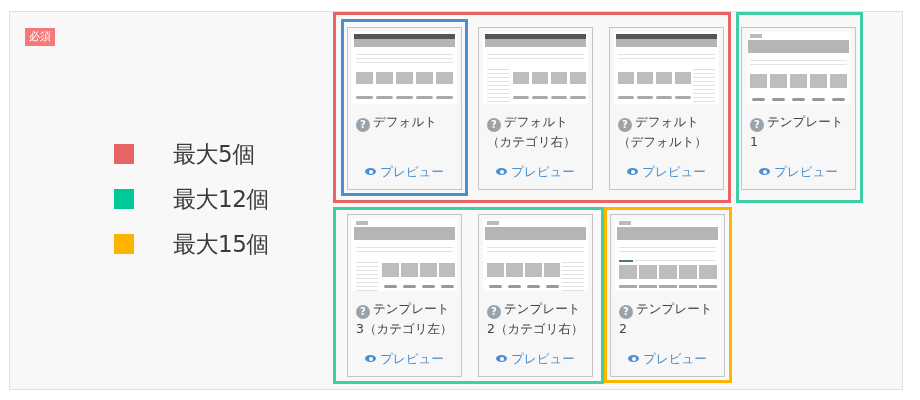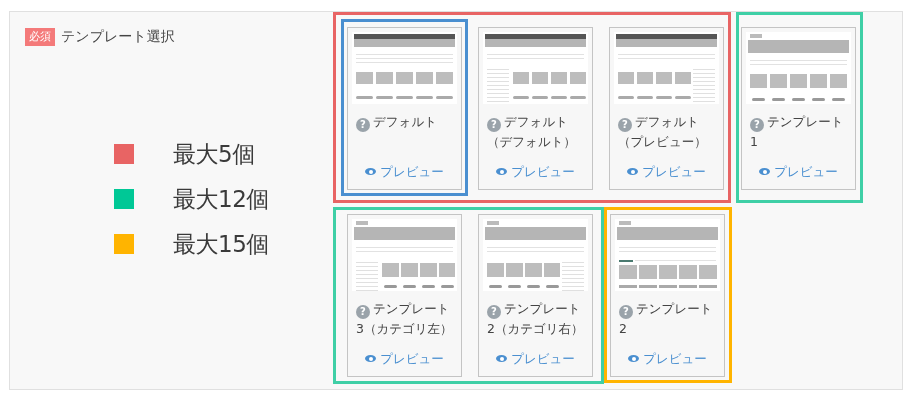--- a/index.html
+++ b/index.html
@@ -45,21 +45,20 @@
   .t-pill { position:absolute; height:3px; background:#999; border-radius:2px; }
   .t-side { position:absolute; width:22px; background:repeating-linear-gradient(#fff 0 3px,#e0e0e0 3px 4px); }
 </style>
 </head>
 <body>
 
 <div class="panel"></div>
 
 <div class="field-label">
   <span class="req">必須</span>
-  <span class="field-title">テンプレート選択</span>
 </div>
 
 <div class="legend">
   <div class="legend-item">
     <span class="swatch" style="background:#e86464"></span>
     <span class="legend-text">最大5個</span>
   </div>
   <div class="legend-item">
     <span class="swatch" style="background:#00c896"></span>
     <span class="legend-text">最大12個</span>
@@ -112,21 +111,21 @@
     <div class="t-box" style="left:30px;top:40px;width:16px;height:12px"></div>
     <div class="t-box" style="left:49px;top:40px;width:16px;height:12px"></div>
     <div class="t-box" style="left:68px;top:40px;width:16px;height:12px"></div>
     <div class="t-box" style="left:87px;top:40px;width:16px;height:12px"></div>
     <div class="t-pill" style="left:30px;top:64px;width:16px;background:#aaa"></div>
     <div class="t-pill" style="left:49px;top:64px;width:16px;background:#aaa"></div>
     <div class="t-pill" style="left:68px;top:64px;width:16px;background:#aaa"></div>
     <div class="t-pill" style="left:87px;top:64px;width:16px;background:#aaa"></div>
   </div>
   <div class="card-name">
-    <span class="q">?</span><span>デフォルト</span><br><span>（デフォルト）</span>
+    <span class="q">?</span><span>デフォルト</span><br><span>（カテゴリ右）</span>
   </div>
   <div class="preview">
     <span class="eye"></span><span>プレビュー</span>
   </div>
 </div>
 
 <div class="card" style="left:609px;top:27px">
   <div class="thumb">
     <div class="t-bar"></div>
       <div class="t-hero"></div>
@@ -136,21 +135,21 @@
     <div class="t-box" style="left:4px;top:40px;width:16px;height:12px"></div>
     <div class="t-box" style="left:23px;top:40px;width:16px;height:12px"></div>
     <div class="t-box" style="left:42px;top:40px;width:16px;height:12px"></div>
     <div class="t-box" style="left:61px;top:40px;width:16px;height:12px"></div>
     <div class="t-pill" style="left:4px;top:64px;width:16px;background:#aaa"></div>
     <div class="t-pill" style="left:23px;top:64px;width:16px;background:#aaa"></div>
     <div class="t-pill" style="left:42px;top:64px;width:16px;background:#aaa"></div>
     <div class="t-pill" style="left:61px;top:64px;width:16px;background:#aaa"></div>
   </div>
   <div class="card-name">
-    <span class="q">?</span><span>デフォルト</span><br><span>（プレビュー）</span>
+    <span class="q">?</span><span>デフォルト</span><br><span>（デフォルト）</span>
   </div>
   <div class="preview">
     <span class="eye"></span><span>プレビュー</span>
   </div>
 </div>
 
 <div class="card" style="left:741px;top:27px">
   <div class="thumb">
     <div class="t-bar light"></div>
       <div class="t-hero big"></div>

